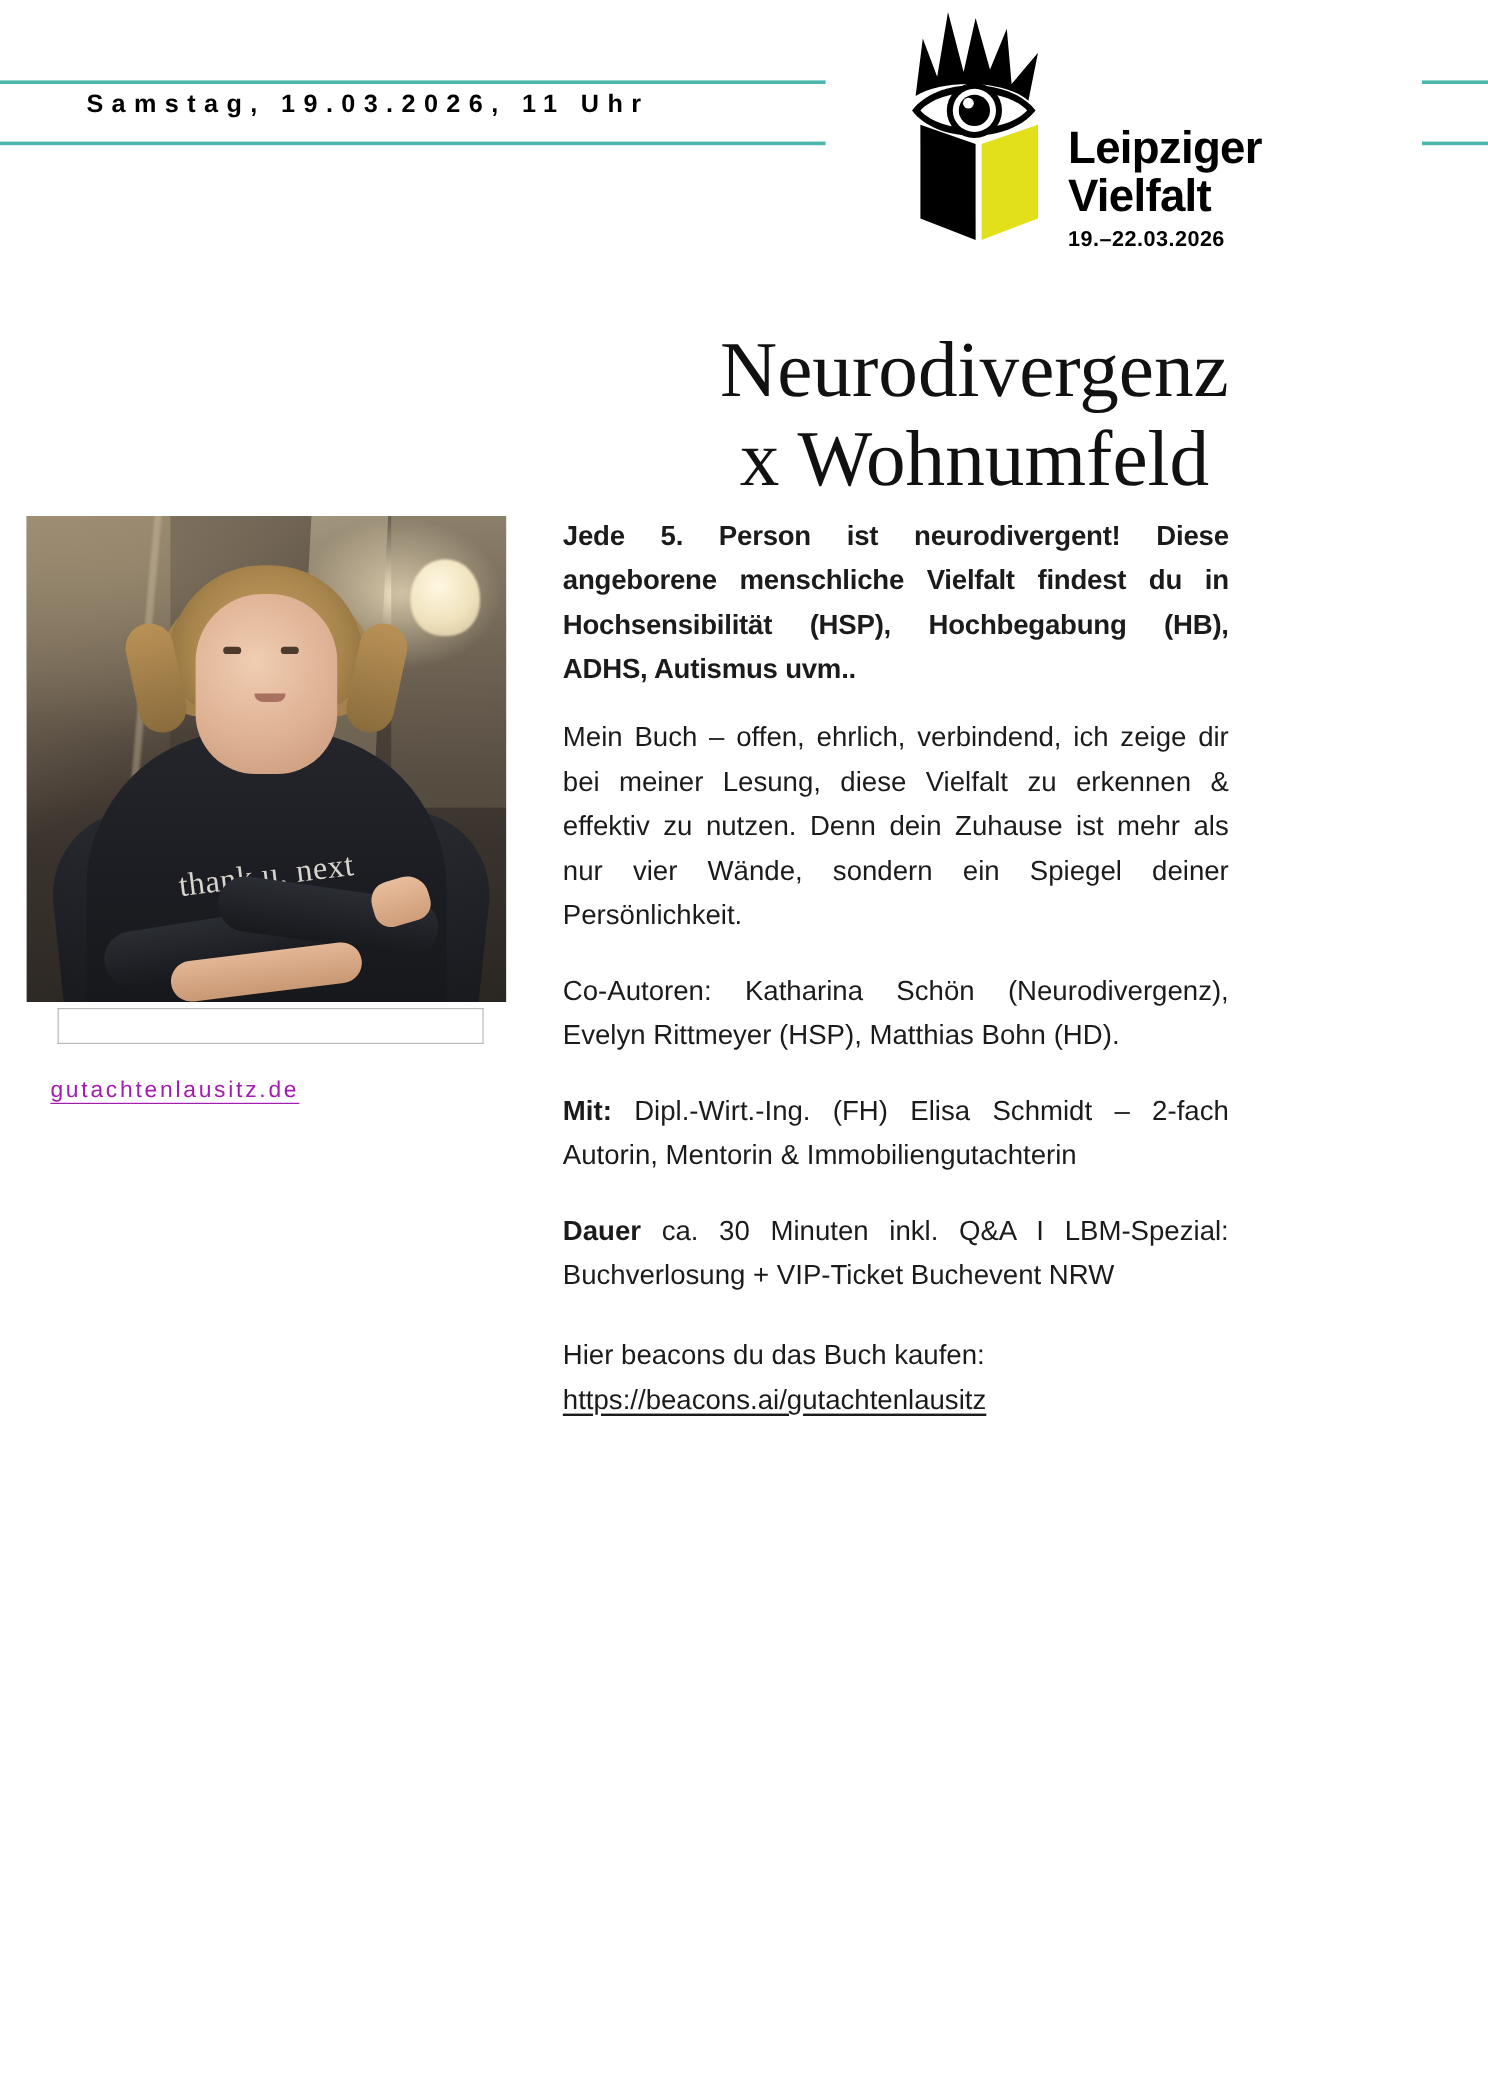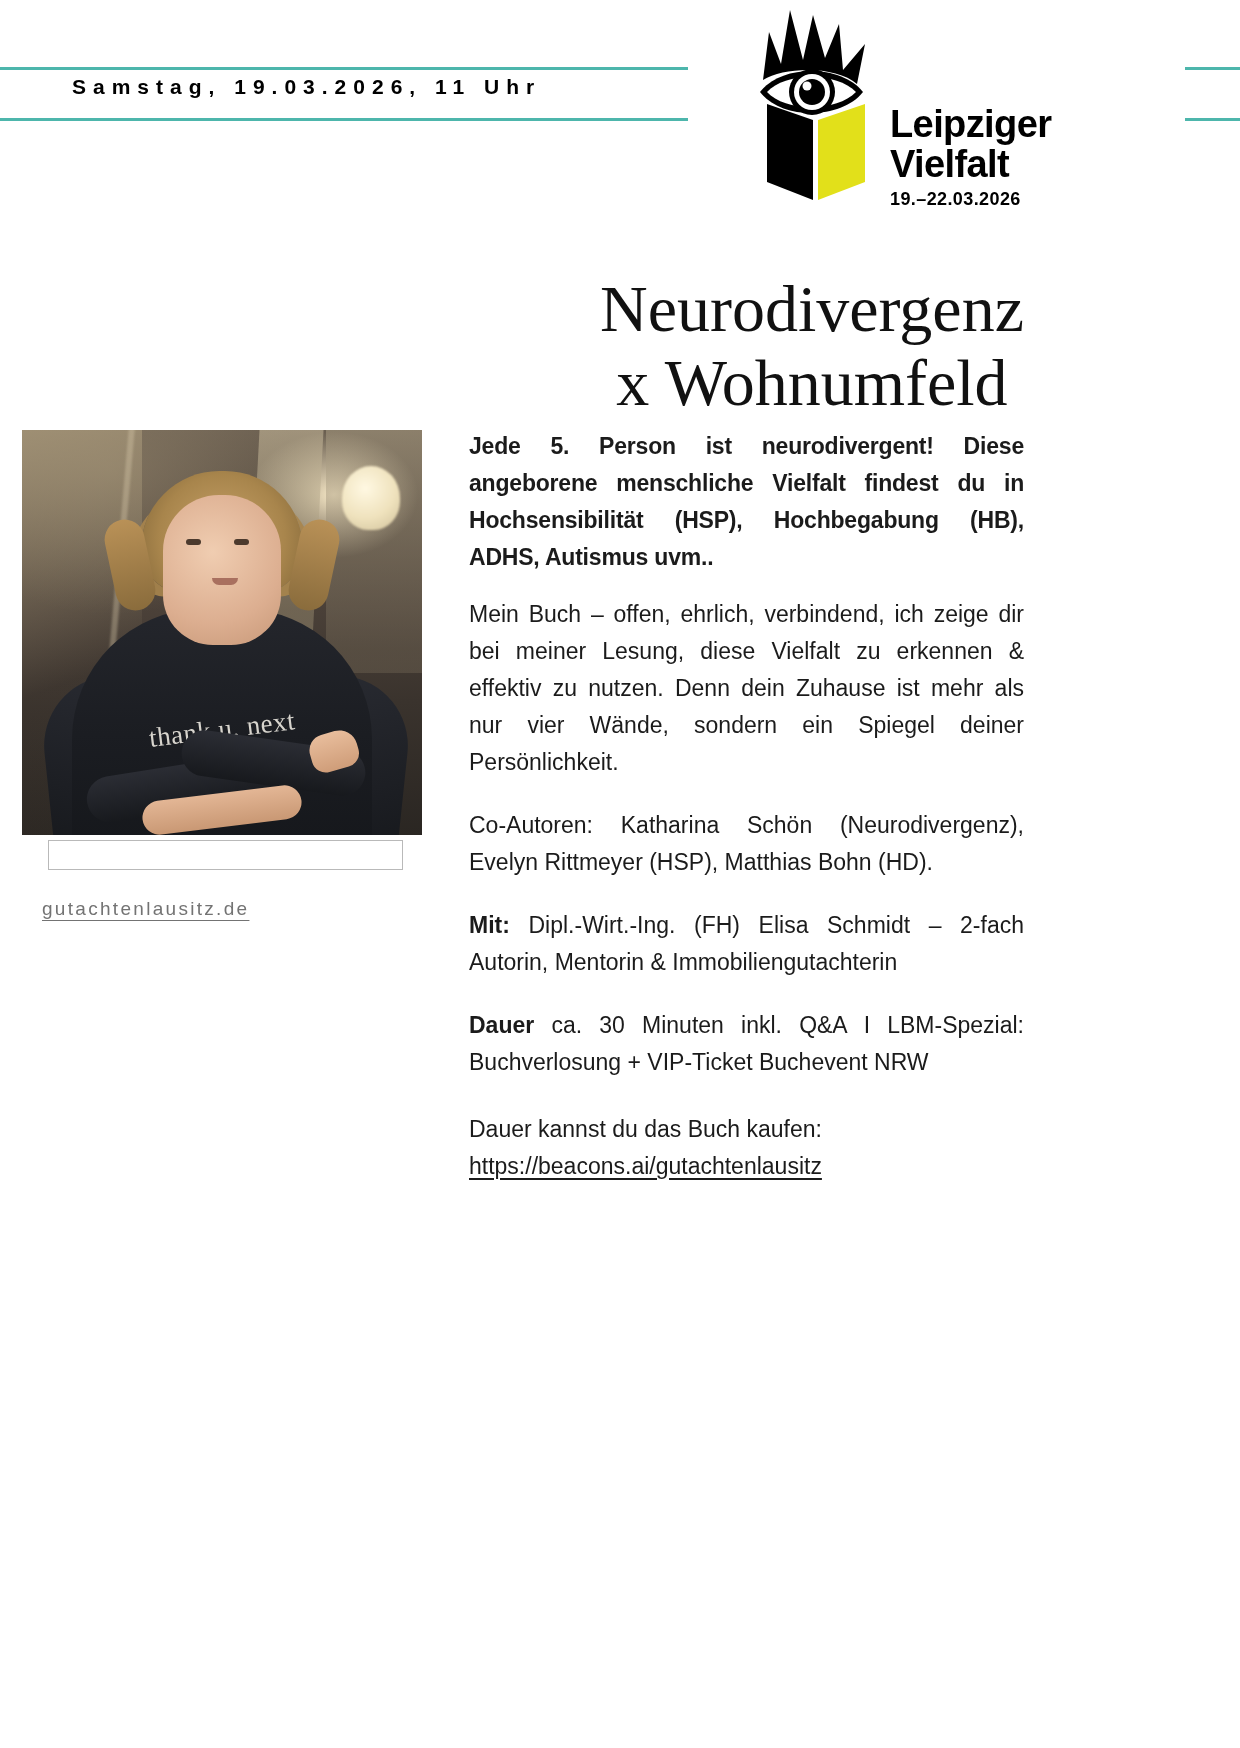--- a/index.html
+++ b/index.html
@@ -304,21 +304,21 @@
     background: #b9b9b9;
   }
 
   .site-link {
     position: absolute;
     left: 42px;
     top: 898px;
     font-family: "Liberation Sans", sans-serif;
     font-size: 19px;
     letter-spacing: 2.3px;
-    color: #737373;
+    color: #a21caf;
     text-decoration: underline;
     text-underline-offset: 5px;
     white-space: nowrap;
   }
 
   
   .copy {
     position: absolute;
     left: 469px;
     top: 428px;
@@ -424,18 +424,18 @@
 
   <p>Mein Buch – offen, ehrlich, verbindend, ich zeige dir bei meiner Lesung, diese Vielfalt zu erkennen &amp; effektiv zu nutzen. Denn dein Zuhause ist mehr als nur vier Wände, sondern ein Spiegel deiner Persönlichkeit.</p>
 
   <p>Co-Autoren: Katharina Schön (Neurodivergenz), Evelyn Rittmeyer (HSP), Matthias Bohn (HD).</p>
 
   <p><b>Mit:</b><span> Dipl.-Wirt.-Ing. (FH) Elisa Schmidt – 2-fach Autorin, Mentorin &amp; Immobiliengutachterin</span></p>
 
   <p class="tight"><b>Dauer</b><span> ca. 30 Minuten inkl. Q&amp;A  I LBM-Spezial: Buchverlosung + VIP-Ticket Buchevent NRW</span></p>
 
   <p class="nojust loose">
-    <span>Dauer kannst du das Buch kaufen:</span><br>
+    <span>Hier beacons du das Buch kaufen:</span><br>
     <a class="buy" href="#">https://beacons.ai/gutachtenlausitz</a>
   </p>
 
 
 </div>
 
 </body></html>

